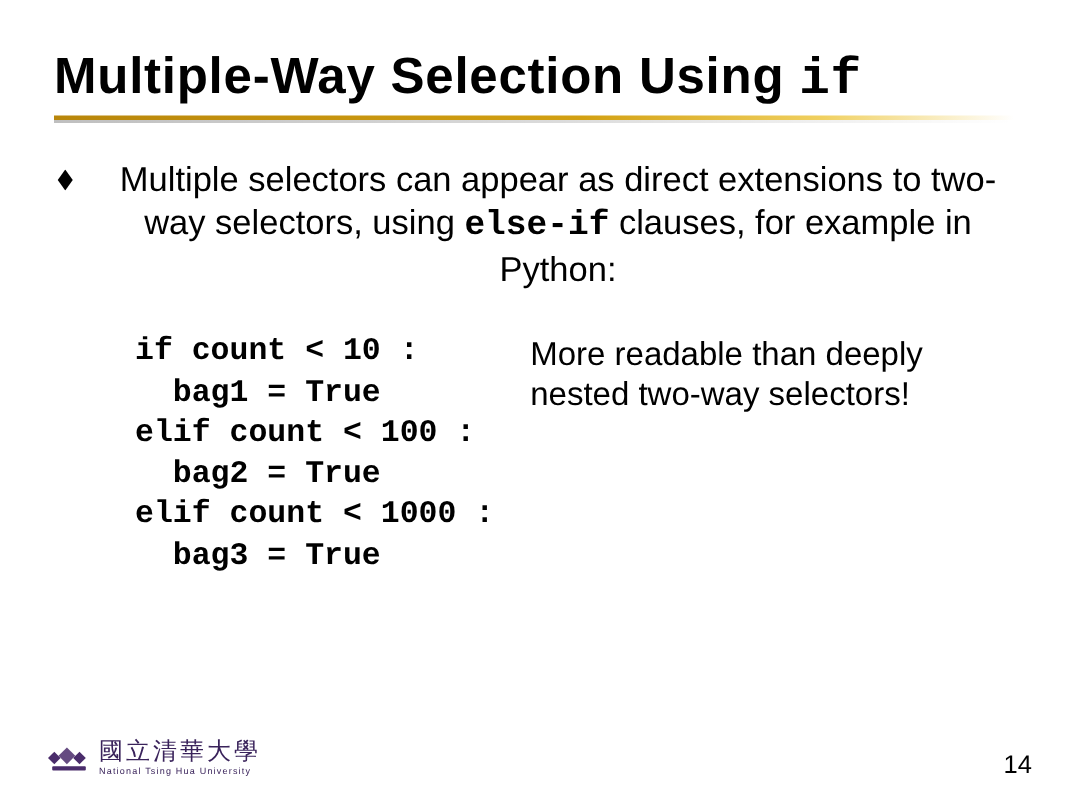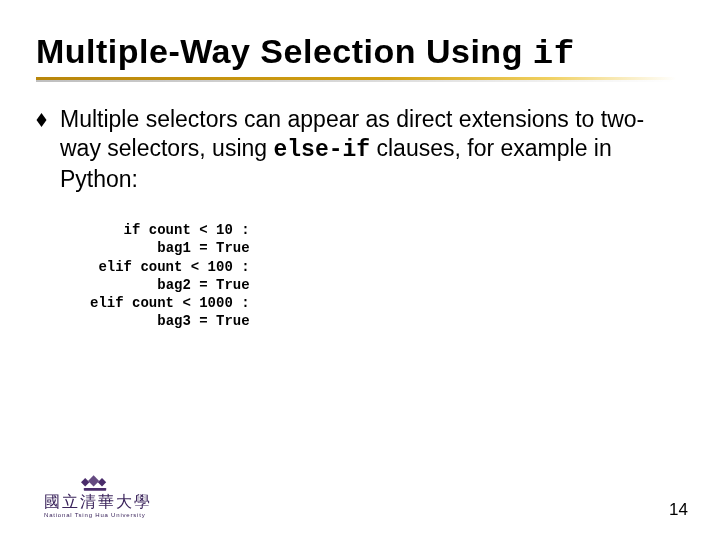--- a/index.html
+++ b/index.html
@@ -50,20 +50,21 @@
   }
   .body {
     margin-top: 22px;
     font-family: Tahoma, Verdana, sans-serif;
     font-size: 23px;
     line-height: 1.25;
   }
   .bullet {
     display: flex;
     align-items: flex-start;
+    text-align: center;
   }
   .bullet .diamond {
     flex: 0 0 auto;
     width: 14px;
     margin-top: 8px;
     margin-right: 10px;
     color: #000;
     font-size: 13px;
     line-height: 1;
   }
@@ -74,43 +75,41 @@
     font-family: "Courier New", Courier, monospace;
     font-weight: bold;
   }
   .cols {
     display: flex;
     margin-top: 28px;
   }
   .code {
     font-family: "Courier New", Courier, monospace;
     font-weight: bold;
-    font-size: 14px;
+    font-size: 21px;
     line-height: 1.3;
     white-space: pre;
     margin-left: 54px;
     flex: 0 0 auto;
-    text-align: right;
   }
   .notes {
     font-family: Tahoma, Verdana, sans-serif;
     font-size: 22px;
     line-height: 1.22;
     margin-left: 24px;
     margin-top: 2px;
     flex: 1 1 auto;
   }
   .notes .p1 { margin-bottom: 28px; }
   .footer {
     position: absolute;
-    left: 44px;
+    left: 32px;
     bottom: 22px;
     display: flex;
     align-items: center;
-    flex-direction: column;
   }
   .footer .crest {
     width: 28px;
     height: 22px;
     margin-right: 6px;
   }
   .footer .uni {
     display: flex;
     flex-direction: column;
     line-height: 1;
@@ -162,20 +161,21 @@
     </div>
 
     <div class="cols">
       <div class="code">if count &lt; 10 :
   bag1 = True
 elif count &lt; 100 :
   bag2 = True
 elif count &lt; 1000 :
   bag3 = True</div>
       <div class="notes">
+        <div class="p1">More readable than deeply nested two-way selectors!</div>
       </div>
     </div>
   </div>
 
   <div class="footer">
     <svg class="crest" viewBox="0 0 40 30">
       <g fill="#4a2c6b">
         <path d="M6 8 L12 14 L6 20 L0 14 Z"></path>
         <path d="M18 4 L26 12 L18 20 L10 12 Z" opacity="0.85"></path>
         <path d="M30 8 L36 14 L30 20 L24 14 Z"></path>

